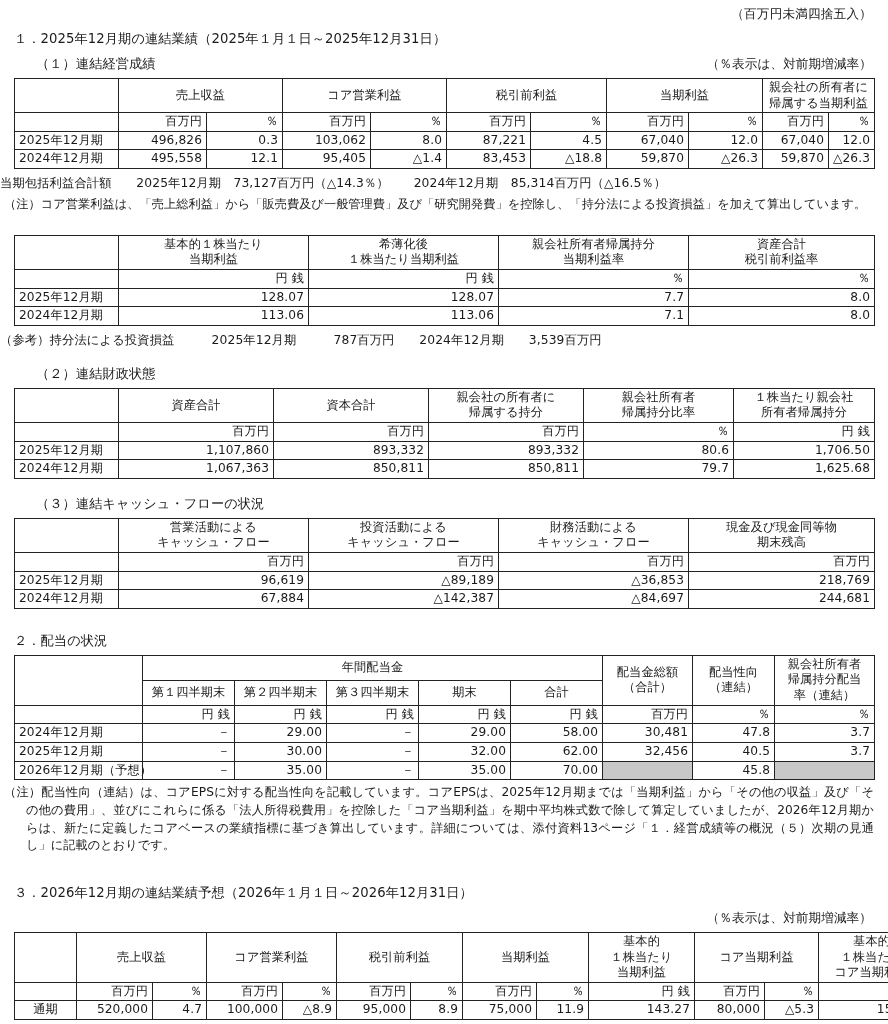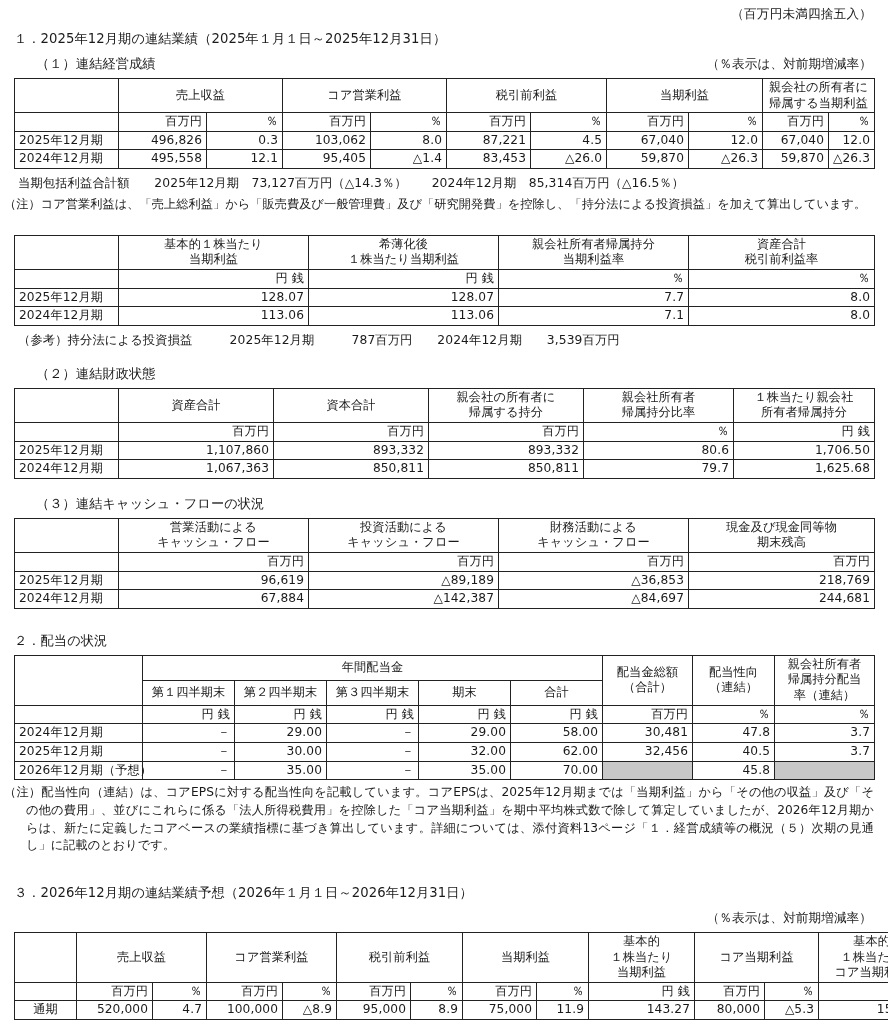--- a/index.html
+++ b/index.html
@@ -59,21 +59,21 @@
     font-size: 12.6px;
     letter-spacing: 0.1px;
   }
   .pctnote.standalone {
     text-align: right;
     padding-right: 16px;
     margin-top: 8px;
   }
 
   .inline-line {
-    padding-left: 18px;
+    padding-left: 0;
     margin-top: 6px;
     font-size: 12.3px;
     white-space: pre;
     letter-spacing: 0.1px;
   }
   .note {
     padding-left: 4px;
     margin-top: 4px;
     font-size: 12.2px;
     line-height: 1.45;
@@ -189,21 +189,21 @@
         <td class="num">67,040</td>
         <td class="num thickRight">12.0</td>
       </tr>
       <tr>
         <td class="lbl thickLeft">2024年12月期</td>
         <td class="num">495,558</td>
         <td class="num">12.1</td>
         <td class="num">95,405</td>
         <td class="num">△1.4</td>
         <td class="num">83,453</td>
-        <td class="num">△26.0</td>
+        <td class="num">△18.8</td>
         <td class="num">59,870</td>
         <td class="num">△26.3</td>
         <td class="num">59,870</td>
         <td class="num thickRight">△26.3</td>
       </tr>
     </tbody>
   </table>
 
   <div class="inline-line">当期包括利益合計額　　2025年12月期　73,127百万円（△14.3％）　　2024年12月期　85,314百万円（△16.5％）</div>
 

